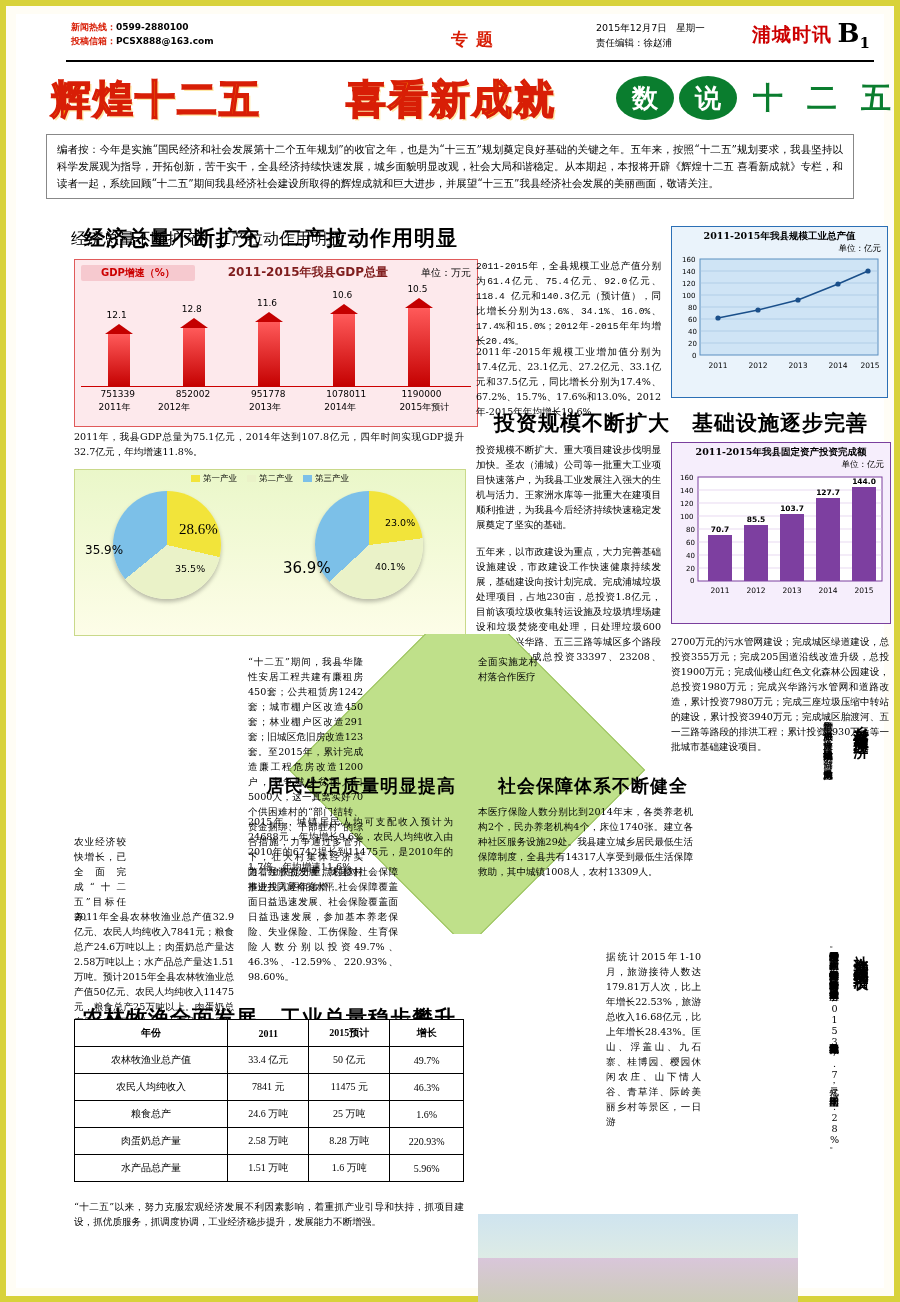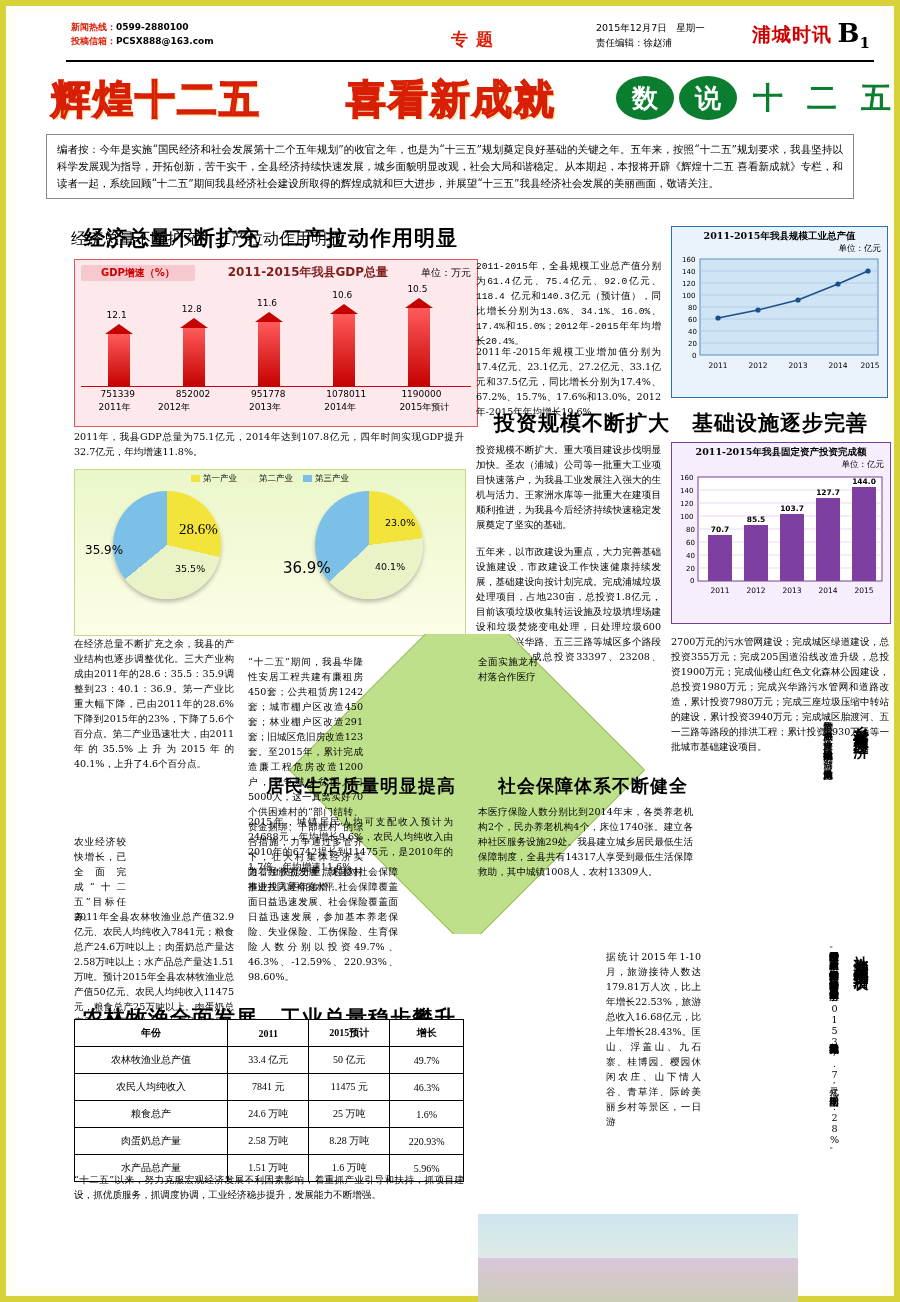--- a/index.html
+++ b/index.html
@@ -331,21 +331,20 @@
   <div class="blk body-text" style="left:460px;top:530px;width:185px;">五年来，以市政建设为重点，大力完善基础设施建设，市政建设工作快速健康持续发展，基础建设向按计划完成。完成浦城垃圾处理项目，占地230亩，总投资1.8亿元，目前该项垃圾收集转运设施及垃圾填埋场建设和垃圾焚烧变电处理，日处理垃圾600吨；完成兴华路、五三三路等城区多个路段的改造；完成总投资33397、23208、54755。</div>
   <div class="blk body-text" style="left:655px;top:620px;width:218px;">2700万元的污水管网建设；完成城区绿道建设，总投资355万元；完成205国道沿线改造升级，总投资1900万元；完成仙楼山红色文化森林公园建设，总投资1980万元；完成兴华路污水管网和道路改造，累计投资7980万元；完成三座垃圾压缩中转站的建设，累计投资3940万元；完成城区胎渡河、五一三路等路段的排洪工程；累计投资6930万元等一批城市基础建设项目。</div>
 
   <div class="blk" style="left:230px;top:620px;width:440px;height:300px;overflow:hidden;">
     <div class="diamond" style="left:95px;top:10px;width:250px;height:250px;"></div>
   </div>
 
   <div class="blk sec-title" style="left:235px;top:760px;width:220px;font-size:18px;color:#000;">居民生活质量明显提高</div>
   <div class="blk sec-title" style="left:462px;top:760px;width:230px;font-size:18px;color:#000;">社会保障体系不断健全</div>
 
-  <div class="blk body-text" style="left:58px;top:622px;width:160px;">在经济总量不断扩充之余，我县的产业结构也逐步调整优化。三大产业构成由2011年的28.6：35.5：35.9调整到23：40.1：36.9。第一产业比重大幅下降，已由2011年的28.6%下降到2015年的23%，下降了5.6个百分点。第二产业迅速壮大，由2011年的35.5%上升为2015年的40.1%，上升了4.6个百分点。</div>
   <div class="blk body-text" style="left:58px;top:820px;width:52px;">农业经济较快增长，已全面完成“十二五”目标任务。</div>
   <div class="blk body-text" style="left:58px;top:895px;width:160px;">2011年全县农林牧渔业总产值32.9亿元、农民人均纯收入7841元；粮食总产24.6万吨以上；肉蛋奶总产量达2.58万吨以上；水产品总产量达1.51万吨。预计2015年全县农林牧渔业总产值50亿元、农民人均纯收入11475元，粮食总产25万吨以上。肉蛋奶总产量达8.2万吨以上，水产品总产量达1.6万吨。</div>
 
   <div class="blk body-text" style="left:232px;top:640px;width:115px;">“十二五”期间，我县华隆性安居工程共建有廉租房450套；公共租赁房1242套；城市棚户区改造450套；林业棚户区改造291套；旧城区危旧房改造123套。至2015年，累计完成造廉工程危房改造1200户，力争城少贫困人口5000人，这一真窝实好70个供困难村的“部门结转、资金捆绑、干部驻村”的综合措施，力争通过多管齐下，壮大村集体经济实力，加快提升重点村整村推进共同富裕的水平。</div>
   <div class="blk body-text" style="left:232px;top:800px;width:205px;">2015年，城镇居民人均可支配收入预计为24688元，年均增长9.6%，农民人均纯收入由2010年的6742提长到11475元，是2010年的1.7倍，年均增速11.6%。</div>
   <div class="blk body-text" style="left:232px;top:850px;width:150px;">随着经济的发展，我县对社会保障事业投入逐年递增，社会保障覆盖面日益迅速发展、社会保险覆盖面日益迅速发展，参加基本养老保险、失业保险、工伤保险、生育保险人数分别以投资49.7%、46.3%、-12.59%、220.93%、98.60%。</div>
 
   <div class="blk body-text" style="left:462px;top:640px;width:60px;">全面实施龙村村落合作医疗</div>
   <div class="blk body-text" style="left:462px;top:790px;width:215px;">本医疗保险人数分别比到2014年末，各类养老机构2个，民办养老机构4个，床位1740张。建立各种社区服务设施29处。我县建立城乡居民最低生活保障制度，全县共有14317人享受到最低生活保障救助，其中城镇1008人，农村13309人。</div>
 
@@ -387,21 +386,21 @@
         </tr>
         <tr>
           <td>水产品总产量</td>
           <td>1.51 万吨</td>
           <td>1.6 万吨</td>
           <td>5.96%</td>
         </tr>
       </tbody>
     </table>
   </div>
-  <div class="blk body-text" style="left:58px;top:1158px;width:390px;">“十二五”以来，努力克服宏观经济发展不利因素影响，着重抓产业引导和扶持，抓项目建设，抓优质服务，抓调度协调，工业经济稳步提升，发展能力不断增强。</div>
+  <div class="blk body-text" style="left:58px;top:1185px;width:390px;">“十二五”以来，努力克服宏观经济发展不利因素影响，着重抓产业引导和扶持，抓项目建设，抓优质服务，抓调度协调，工业经济稳步提升，发展能力不断增强。</div>
 
   <div class="blk vtitle" style="right:14px;top:700px;height:215px;color:#000;">乡村游带动旅游经济</div>
   <div class="blk vtitle" style="right:14px;top:930px;height:300px;color:#000;">社会消费品拉动经济增长</div>
   <div class="blk vcol" style="right:48px;top:700px;height:190px;width:40px;">数量剧增，旅游形成旅游热，旅游产业火爆，已成为拉动旅游经济的排浪工程。自驾游、自助游已成为主要方式。</div>
   <div class="blk vcol" style="right:42px;top:930px;height:300px;width:48px;">内幕特别是消费对经济增长贡献明显增强。在扩大内需战略的作用下，消费的基础性作用和投资的关键性作用得到好好发挥。随着消费结构升级带动居民消费潜力有序释放，消费成为拉动经济增长的重要主动力。2015年我县社会消费品零售总额预计完成37.7亿元，比上年同期增长3.28%。</div>
   <div class="blk body-text" style="left:590px;top:935px;width:95px;">据统计2015年1-10月，旅游接待人数达179.81万人次，比上年增长22.53%，旅游总收入16.68亿元，比上年增长28.43%。匡山、浮盖山、九石寨、桂博园、樱园休闲农庄、山下情人谷、青草洋、际岭美丽乡村等景区，一日游</div>
 
   <div class="blk photo" style="left:462px;top:1015px;width:320px;height:245px;">
     <div class="sky"></div>
     <div class="trees"></div>

